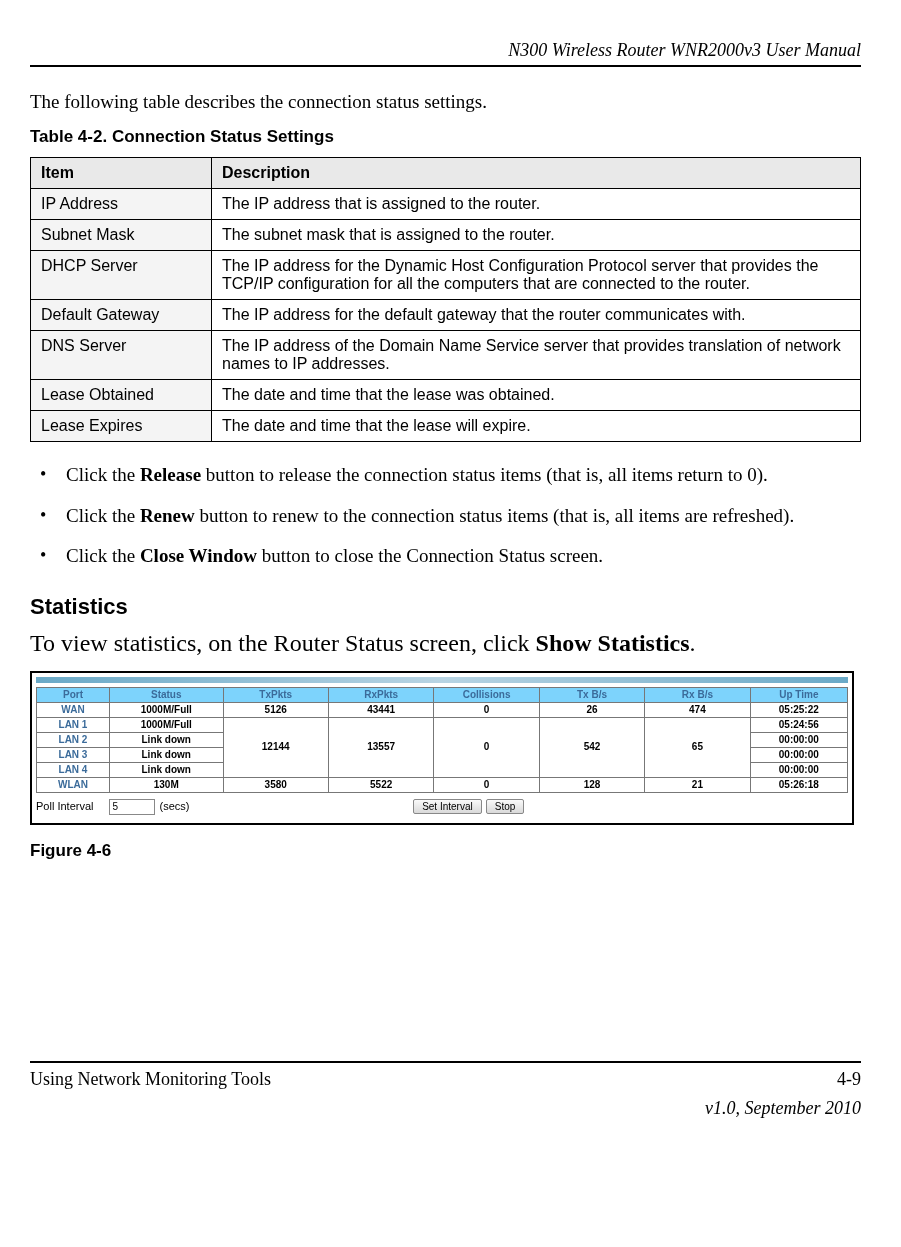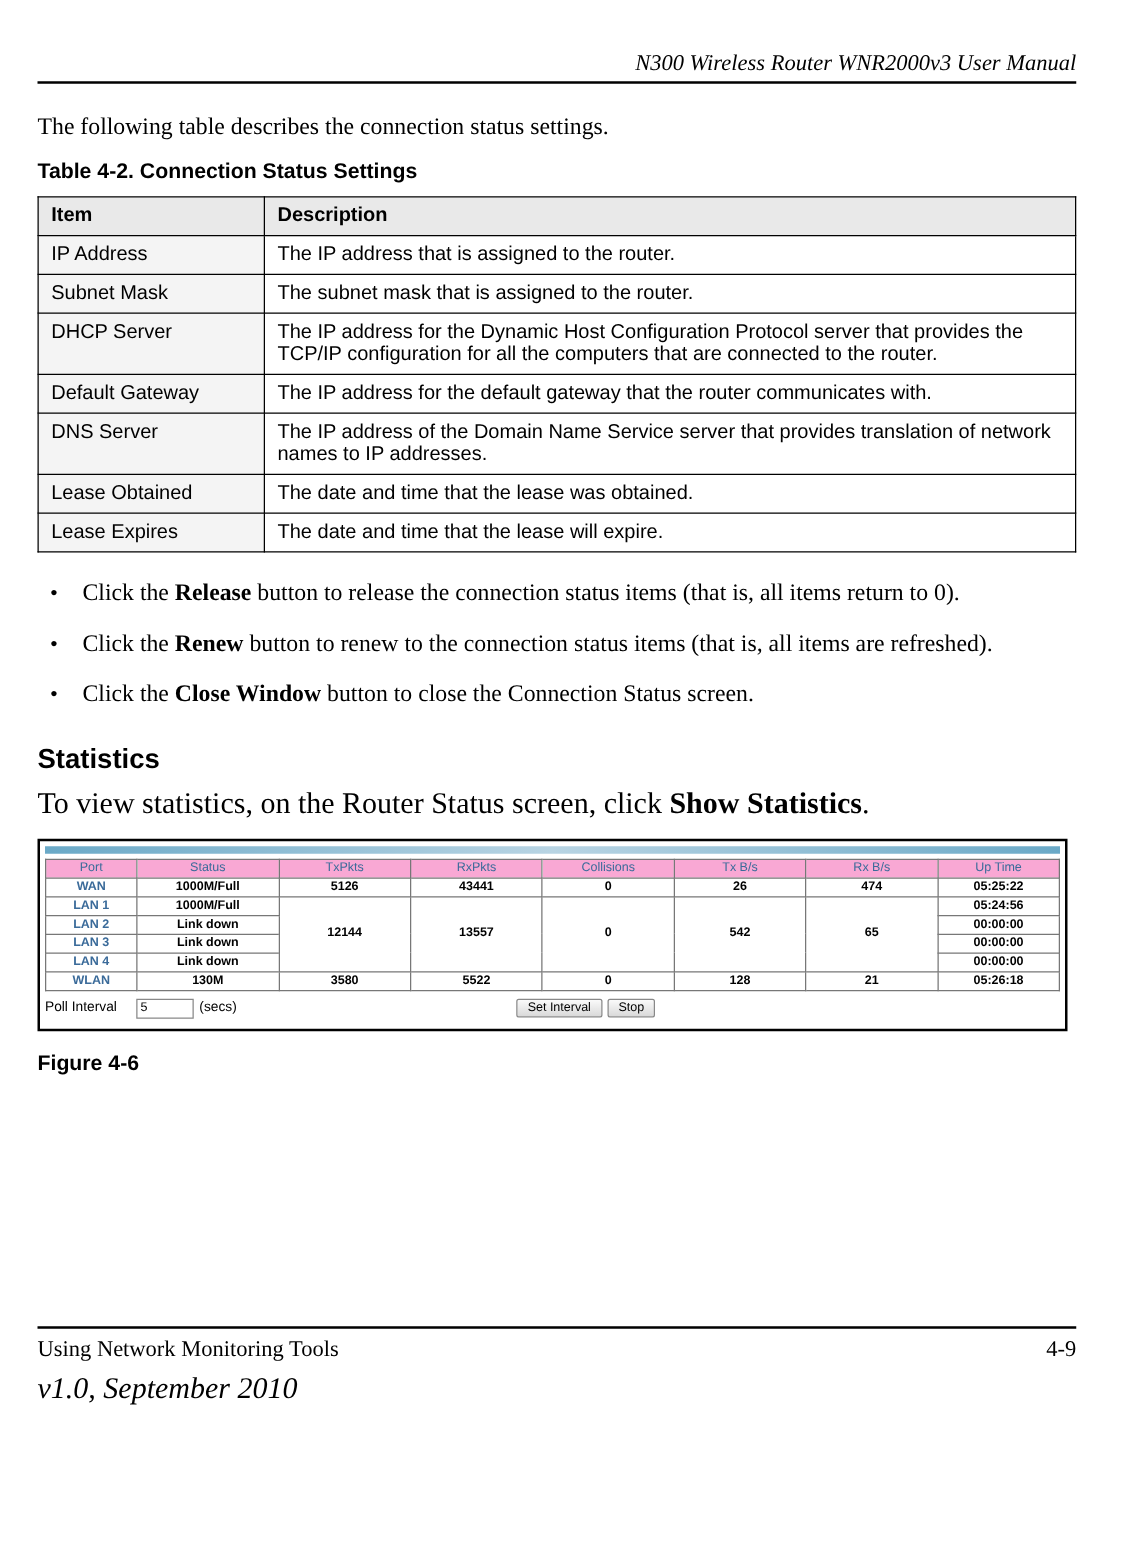--- a/index.html
+++ b/index.html
@@ -113,22 +113,22 @@
     table.stats th, table.stats td {
       border: 1px solid #777;
       text-align: center;
       padding: 1px 2px;
       font-size: 10px;
       overflow: hidden;
       font-weight: bold;
     }
     table.stats th {
       color: #3b6b9a;
-      font-weight: normal;
-      background: #f9a8d4;
+      font-weight: bold;
+      background: #7dd3fc;
     }
     table.stats td.port {
       color: #3b6b9a;
       font-weight: bold;
     }
     .poll-row {
       margin-top: 6px;
       font-size: 11px;
       display: flex;
       align-items: center;
@@ -177,23 +177,23 @@
       border: none;
       border-top: 2px solid #000;
       margin-bottom: 6px;
     }
     .footer-row1 {
       display: flex;
       justify-content: space-between;
       font-size: 18px;
     }
     .footer-row2 {
-      text-align: left;
+      text-align: right;
       font-style: italic;
-      font-size: 24px;
+      font-size: 18px;
       margin-top: 8px;
     }
   </style>
 </head>
 <body>
 
 <div class="header-title">N300 Wireless Router WNR2000v3 User Manual</div>
 <hr class="hr-top">
 
 <div class="intro">The following table describes the connection status settings.</div>

